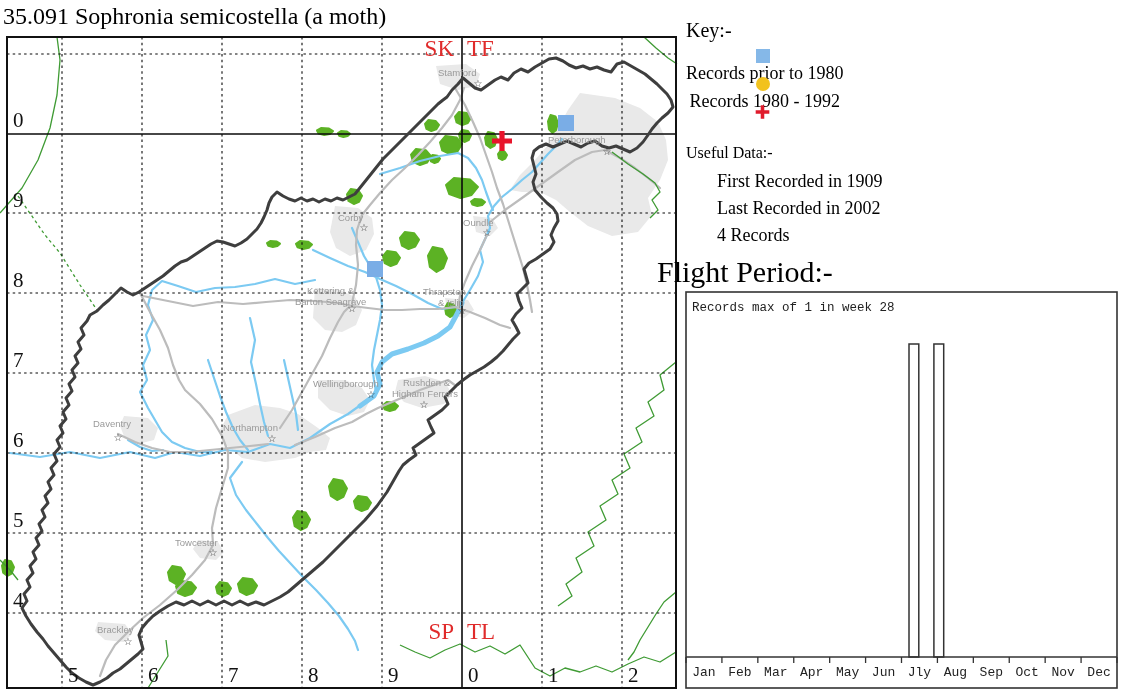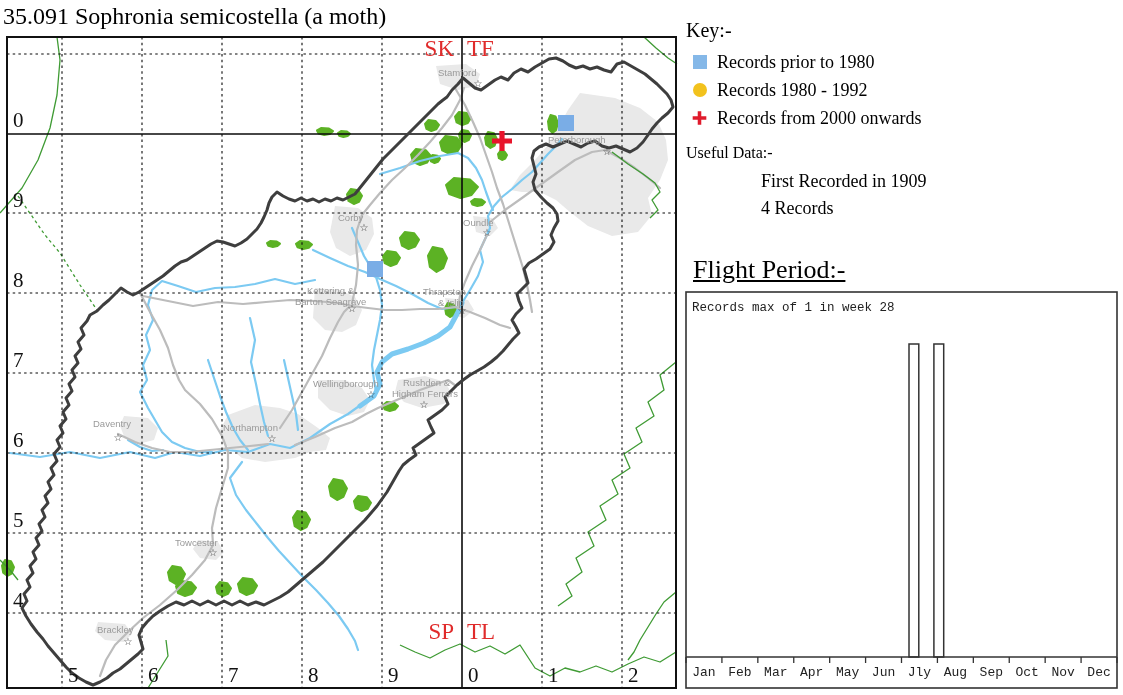--- a/index.html
+++ b/index.html
@@ -2,30 +2,30 @@
 <html><head>
 <meta charset="utf-8">
 <style>
   html,body{margin:0;padding:0;background:#fff;}
   #stage{position:relative;width:1123px;height:695px;background:#fff;overflow:hidden;
          font-family:"Liberation Serif", serif;color:#000;}
   .abs{position:absolute;}
   #page-title{left:3px;top:3px;font-size:24px;white-space:nowrap;}
   #key-heading{left:686px;top:19px;font-size:20px;}
   #key-items{left:686px;top:48px;}
-  .key-row{display:flex;align-items:center;height:28px;}
+  .key-row{display:flex;align-items:center;height:28px;flex-direction:column;}
   .key-marker{width:15px;height:15px;margin-left:6px;margin-right:10px;flex:0 0 auto;
               display:flex;align-items:center;justify-content:center;}
   .key-square{width:14px;height:14px;}
   .key-circle{width:14px;height:14px;border-radius:50%;}
   .key-label{font-size:18px;white-space:nowrap;}
   #useful-heading{left:686px;top:144px;font-size:16px;}
-  #useful-lines{left:717px;top:171px;margin-left:44px;}
+  #useful-lines{left:717px;top:171px;}
   .useful-row{height:27px;font-size:18px;white-space:nowrap;}
-  #flight-heading{left:693px;top:255px;font-size:26px;text-decoration:underline;}
+  #flight-heading{left:657px;top:255px;font-size:30px;}
   svg text{user-select:none;}
   .axis-num{font-family:"Liberation Serif",serif;font-size:21px;fill:#111;}
   .grid-letter{font-family:"Liberation Serif",serif;font-size:23px;fill:#e02b2b;}
   .town-label{font-family:"Liberation Sans",sans-serif;font-size:9.5px;fill:#9a9a9a;}
   .town-star{font-family:"DejaVu Sans",sans-serif;font-size:10px;fill:#333;}
   .chart-note{font-family:"Liberation Mono","DejaVu Sans Mono",monospace;font-size:12.5px;fill:#222;}
   .month-label{font-family:"Liberation Mono","DejaVu Sans Mono",monospace;font-size:13px;fill:#222;}
 </style>
 </head>
 <body>
@@ -250,24 +250,24 @@
           <span class="key-circle" style="background: rgb(242, 194, 29);"></span>
         </span>
         <span class="key-label">Records 1980 - 1992</span>
       </div>
       <div class="key-row">
         <span class="key-marker">
           <svg width="16" height="16" viewBox="-11 -11 22 22">
             <path d="M-10,-2.6 L-2.6,-2.6 L-2.6,-10 L2.6,-10 L2.6,-2.6 L10,-2.6 L10,2.6 L2.6,2.6 L2.6,10 L-2.6,10 L-2.6,2.6 L-10,2.6 Z" fill="#e01b2c"></path>
           </svg>
         </span>
-        <span class="key-label">Records from 2000 onwards</span>
       </div>
     </div>
 
   <div id="useful-heading" class="abs">Useful Data:-</div>
   <div id="useful-lines" class="abs">
       <div class="useful-row">First Recorded in 1909</div>
+      <div class="useful-row">Last Recorded in 2002</div>
       <div class="useful-row">4 Records</div>
     </div>
 
   <div id="flight-heading" class="abs">Flight Period:-</div>
 </div>
 
 </body></html>

